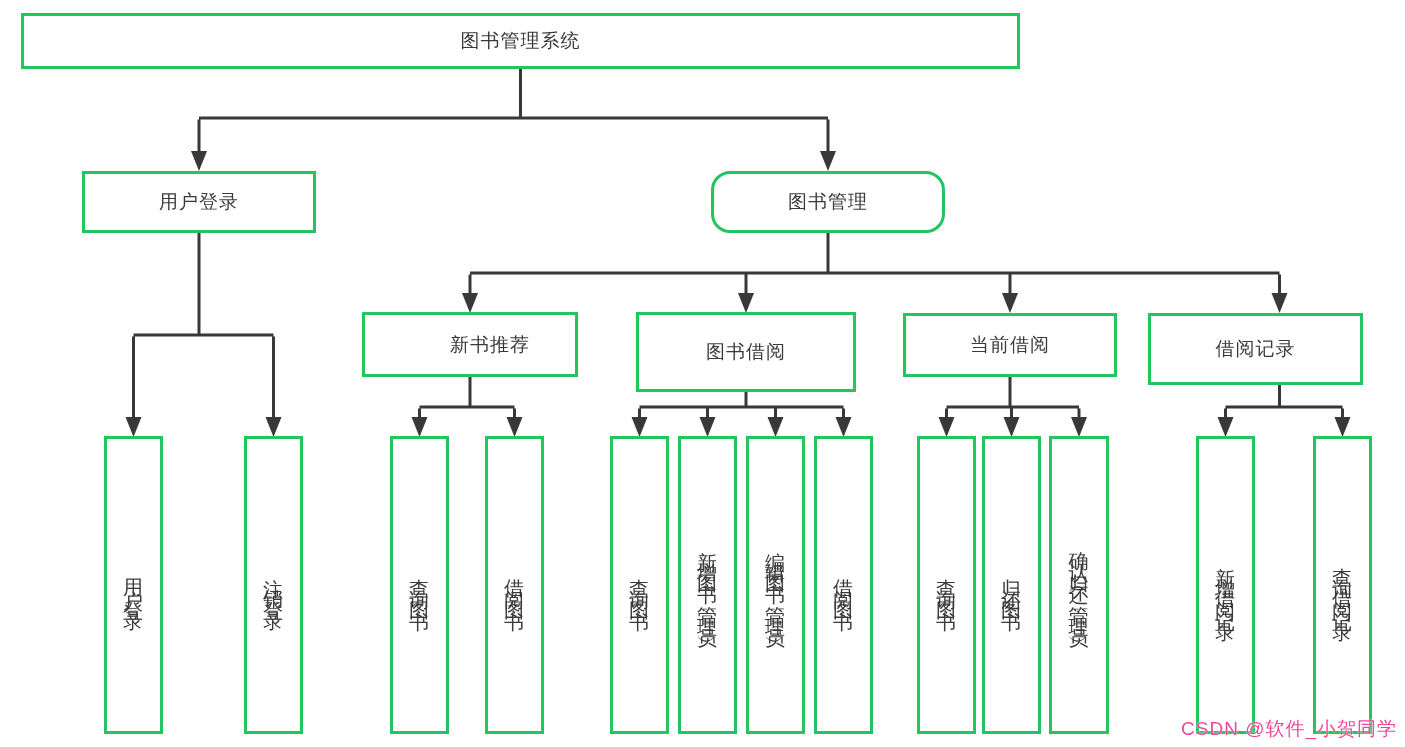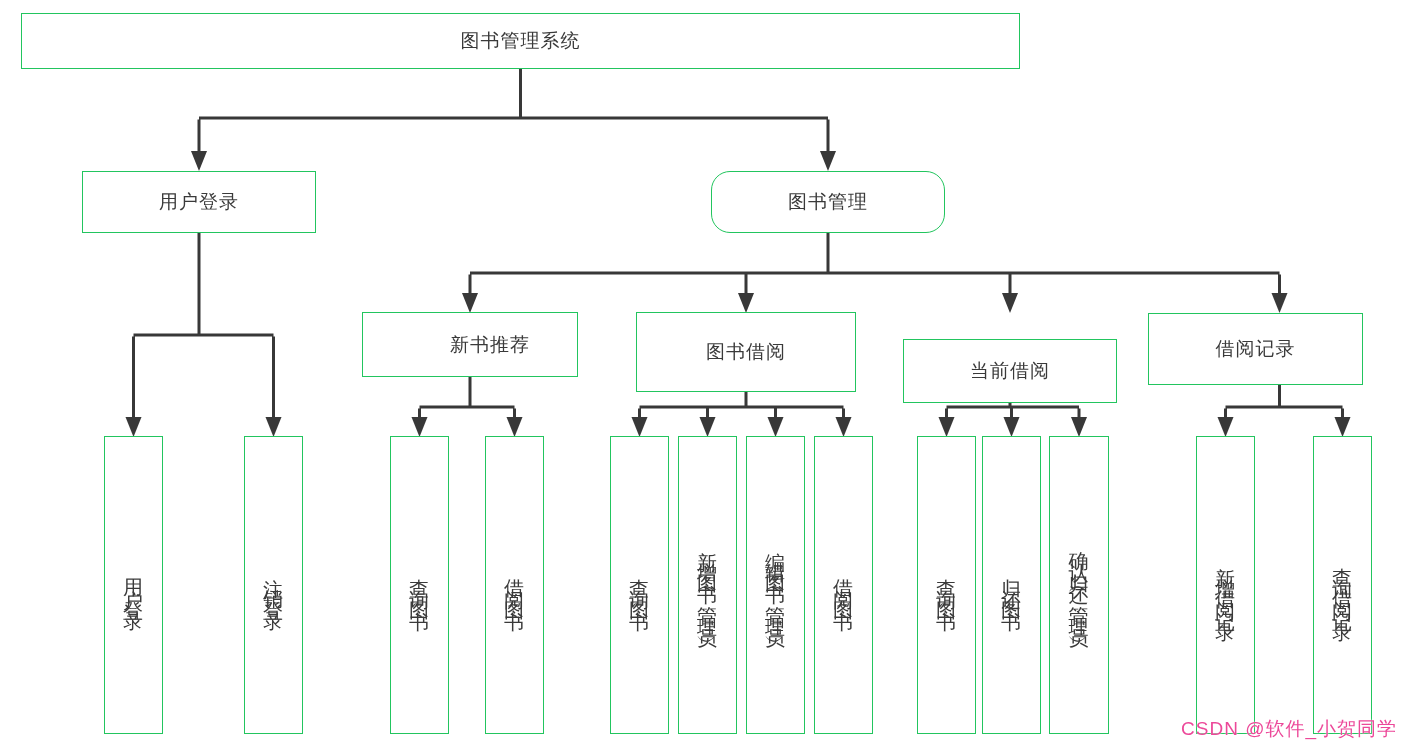--- a/index.html
+++ b/index.html
@@ -17,21 +17,21 @@
   .connectors {
     position: absolute;
     left: 0; top: 0;
     width: 1405px; height: 747px;
     pointer-events: none;
   }
 
   .box {
     position: absolute;
     background: #ffffff;
-    border: 1px solid #22c55e;
+    border: 3px solid #22c55e;
     display: flex;
     align-items: center;
     justify-content: center;
     color: #3a3a3a;
   }
 
   .box.h { font-size: 19px; letter-spacing: 1px; }
 
   .box.v span {
     writing-mode: vertical-rl;
@@ -43,21 +43,21 @@
   }
 
   
   #n-root   { left: 21px;   top: 13px;  width: 999px; height: 56px; }
 
   #n-b1     { left: 82px;   top: 171px; width: 234px; height: 62px; }
   #n-b2     { left: 711px;  top: 171px; width: 234px; height: 62px; border-radius: 19px; }
 
   #n-m1     { left: 362px;  top: 312px; width: 216px; height: 65px; padding-left: 40px; }
   #n-m2     { left: 636px;  top: 312px; width: 220px; height: 80px; }
-  #n-m3     { left: 903px;  top: 313px; width: 214px; height: 64px; margin-top: 26px; }
+  #n-m3     { left: 903px;  top: 313px; width: 214px; height: 64px; }
   #n-m4     { left: 1148px; top: 313px; width: 215px; height: 72px; }
 
   .leaf { top: 436px; width: 59px; height: 298px; }
   #n-l1a { left: 104px; }
   #n-l1b { left: 244px; }
   #n-l2a { left: 390px; }
   #n-l2b { left: 485px; }
   #n-l3a { left: 610px; }
   #n-l3b { left: 678px; }
   #n-l3c { left: 746px; }

